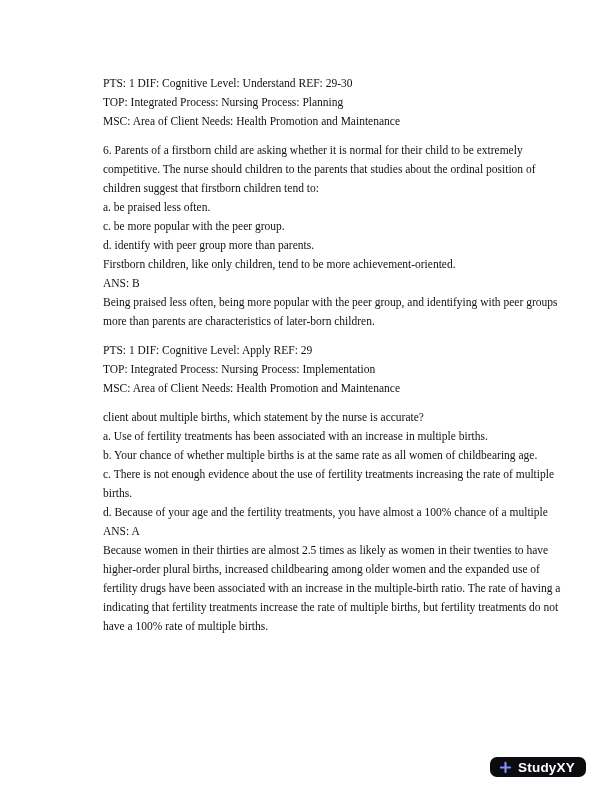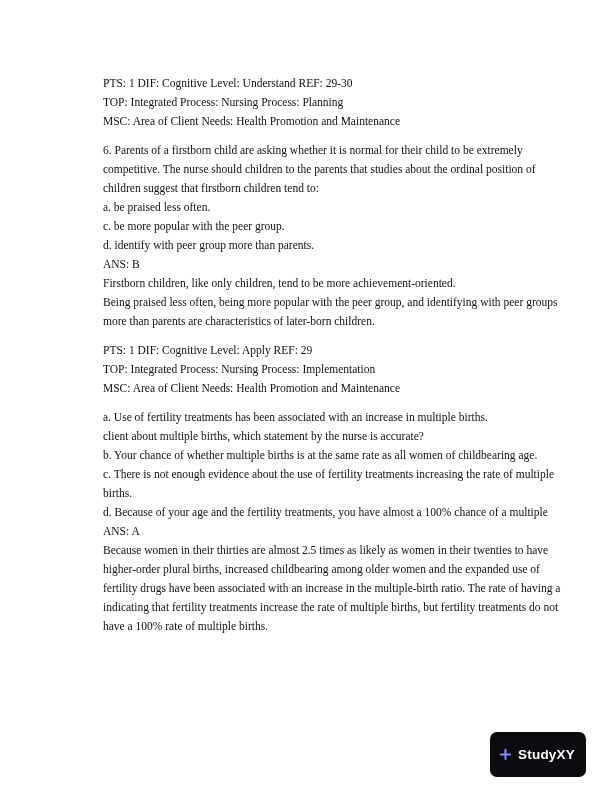--- a/index.html
+++ b/index.html
@@ -22,21 +22,21 @@
   .block { margin-bottom: 10px; }
   .ln {
     font-size: 11.5px;
     line-height: 19px;
     white-space: nowrap;
   }
   .brand-badge {
     position: absolute;
     right: 26px;
     bottom: 15px;
-    height: 45px;
+    height: 20px;
     padding: 0 11px 0 9px;
     background: #0b0b10;
     border-radius: 7px;
     display: flex;
     align-items: center;
     gap: 6px;
   }
   .brand-text {
     font-family: "Liberation Sans", sans-serif;
     font-weight: bold;
@@ -57,35 +57,35 @@
     <div class="ln">MSC: Area of Client Needs: Health Promotion and Maintenance</div>
   </section>
 
   <section class="block">
     <div class="ln">6. Parents of a firstborn child are asking whether it is normal for their child to be extremely</div>
     <div class="ln">competitive. The nurse should children to the parents that studies about the ordinal position of</div>
     <div class="ln">children suggest that firstborn children tend to:</div>
     <div class="ln">a. be praised less often.</div>
     <div class="ln">c. be more popular with the peer group.</div>
     <div class="ln">d. identify with peer group more than parents.</div>
+    <div class="ln">Firstborn children, like only children, tend to be more achievement-oriented.</div>
     <div class="ln">ANS: B</div>
-    <div class="ln">Firstborn children, like only children, tend to be more achievement-oriented.</div>
     <div class="ln">Being praised less often, being more popular with the peer group, and identifying with peer groups</div>
     <div class="ln">more than parents are characteristics of later-born children.</div>
   </section>
 
   <section class="block">
     <div class="ln">PTS: 1 DIF: Cognitive Level: Apply REF: 29</div>
     <div class="ln">TOP: Integrated Process: Nursing Process: Implementation</div>
     <div class="ln">MSC: Area of Client Needs: Health Promotion and Maintenance</div>
   </section>
 
   <section class="block">
+    <div class="ln">client about multiple births, which statement by the nurse is accurate?</div>
     <div class="ln">a. Use of fertility treatments has been associated with an increase in multiple births.</div>
-    <div class="ln">client about multiple births, which statement by the nurse is accurate?</div>
     <div class="ln">b. Your chance of whether multiple births is at the same rate as all women of childbearing age.</div>
     <div class="ln">c. There is not enough evidence about the use of fertility treatments increasing the rate of multiple</div>
     <div class="ln">births.</div>
     <div class="ln">d. Because of your age and the fertility treatments, you have almost a 100% chance of a multiple</div>
     <div class="ln">ANS: A</div>
     <div class="ln">Because women in their thirties are almost 2.5 times as likely as women in their twenties to have</div>
     <div class="ln">higher-order plural births, increased childbearing among older women and the expanded use of</div>
     <div class="ln">fertility drugs have been associated with an increase in the multiple-birth ratio. The rate of having a</div>
     <div class="ln">indicating that fertility treatments increase the rate of multiple births, but fertility treatments do not</div>
     <div class="ln">have a 100% rate of multiple births.</div>

